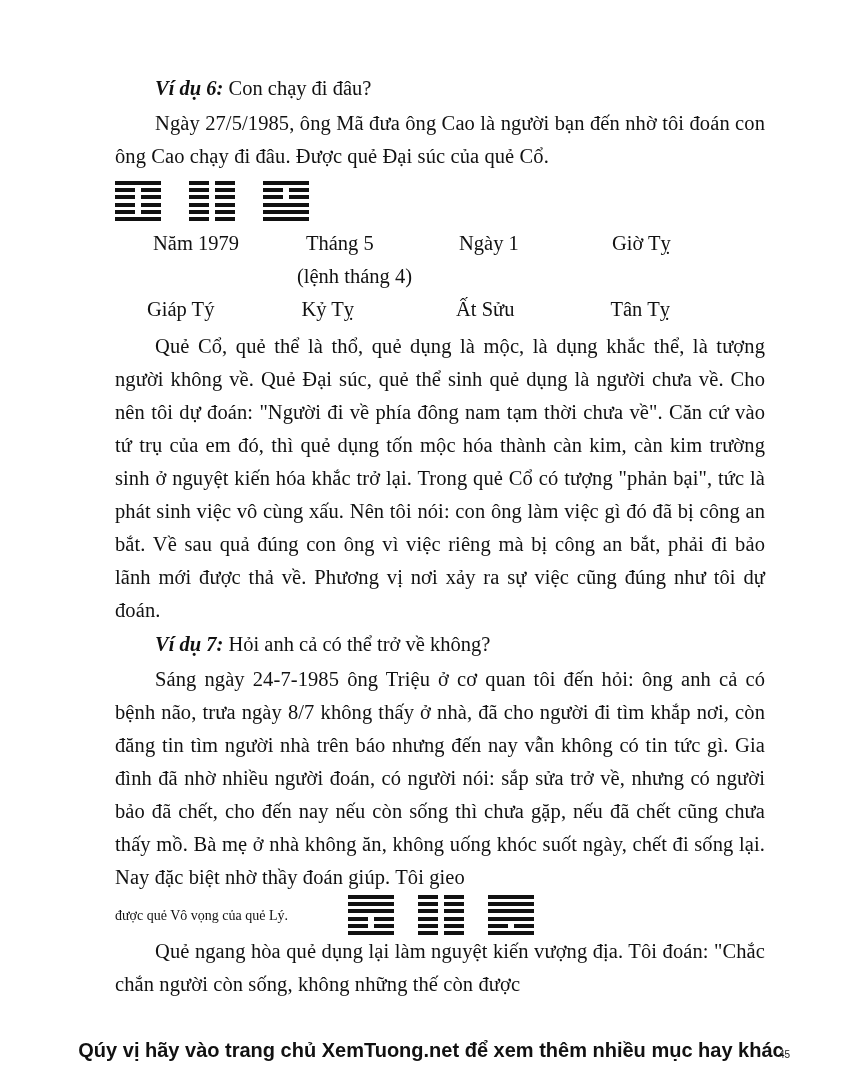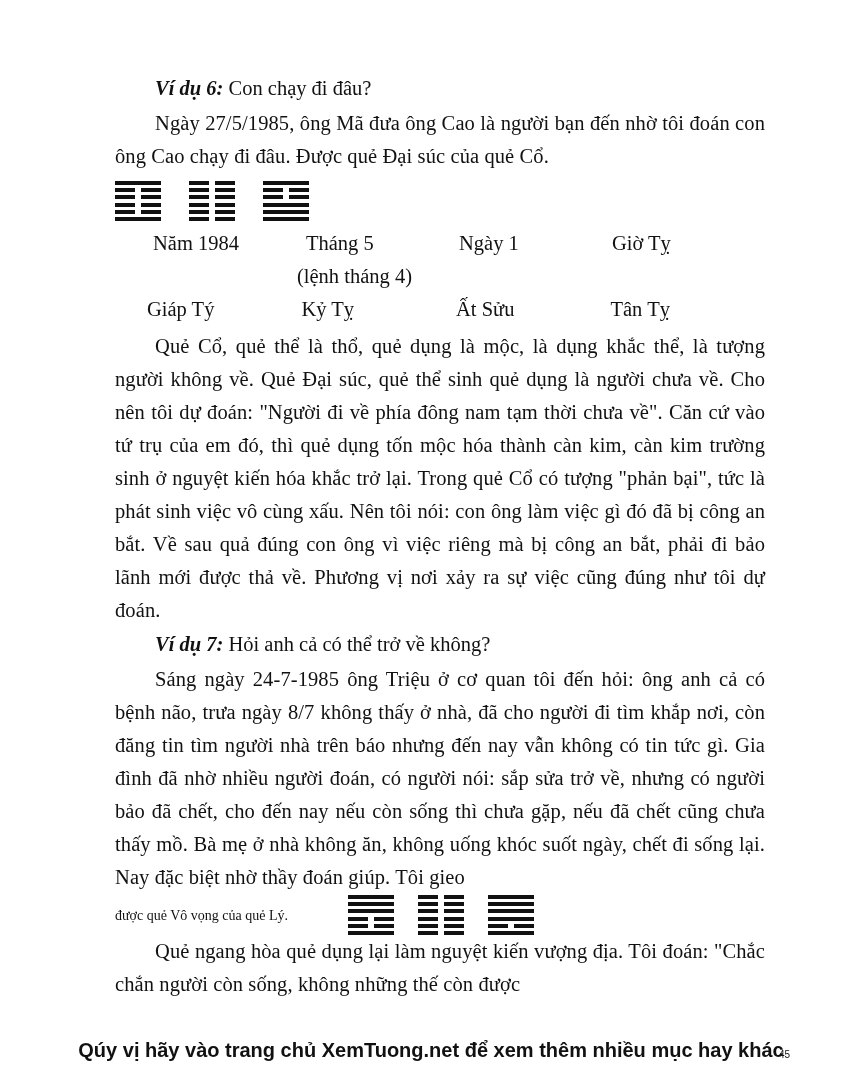--- a/index.html
+++ b/index.html
@@ -233,21 +233,21 @@
             <span></span>
           </div>
         <div class="line yang">
             <span></span>
           </div>
       </div>
     </div>
 
     <div class="table-block">
       <div class="t-row r1">
-        <div class="cell">Năm 1984</div>
+        <div class="cell">Năm 1979</div>
         <div class="cell">Tháng 5</div>
         <div class="cell">Ngày 1</div>
         <div class="cell">Giờ Tỵ</div>
       </div>
       <div class="t-note">(lệnh tháng 4)</div>
       <div class="t-row r3">
         <div class="cell">Giáp Tý</div>
         <div class="cell">Kỷ Tỵ</div>
         <div class="cell">Ất Sửu</div>
         <div class="cell">Tân Tỵ</div>

